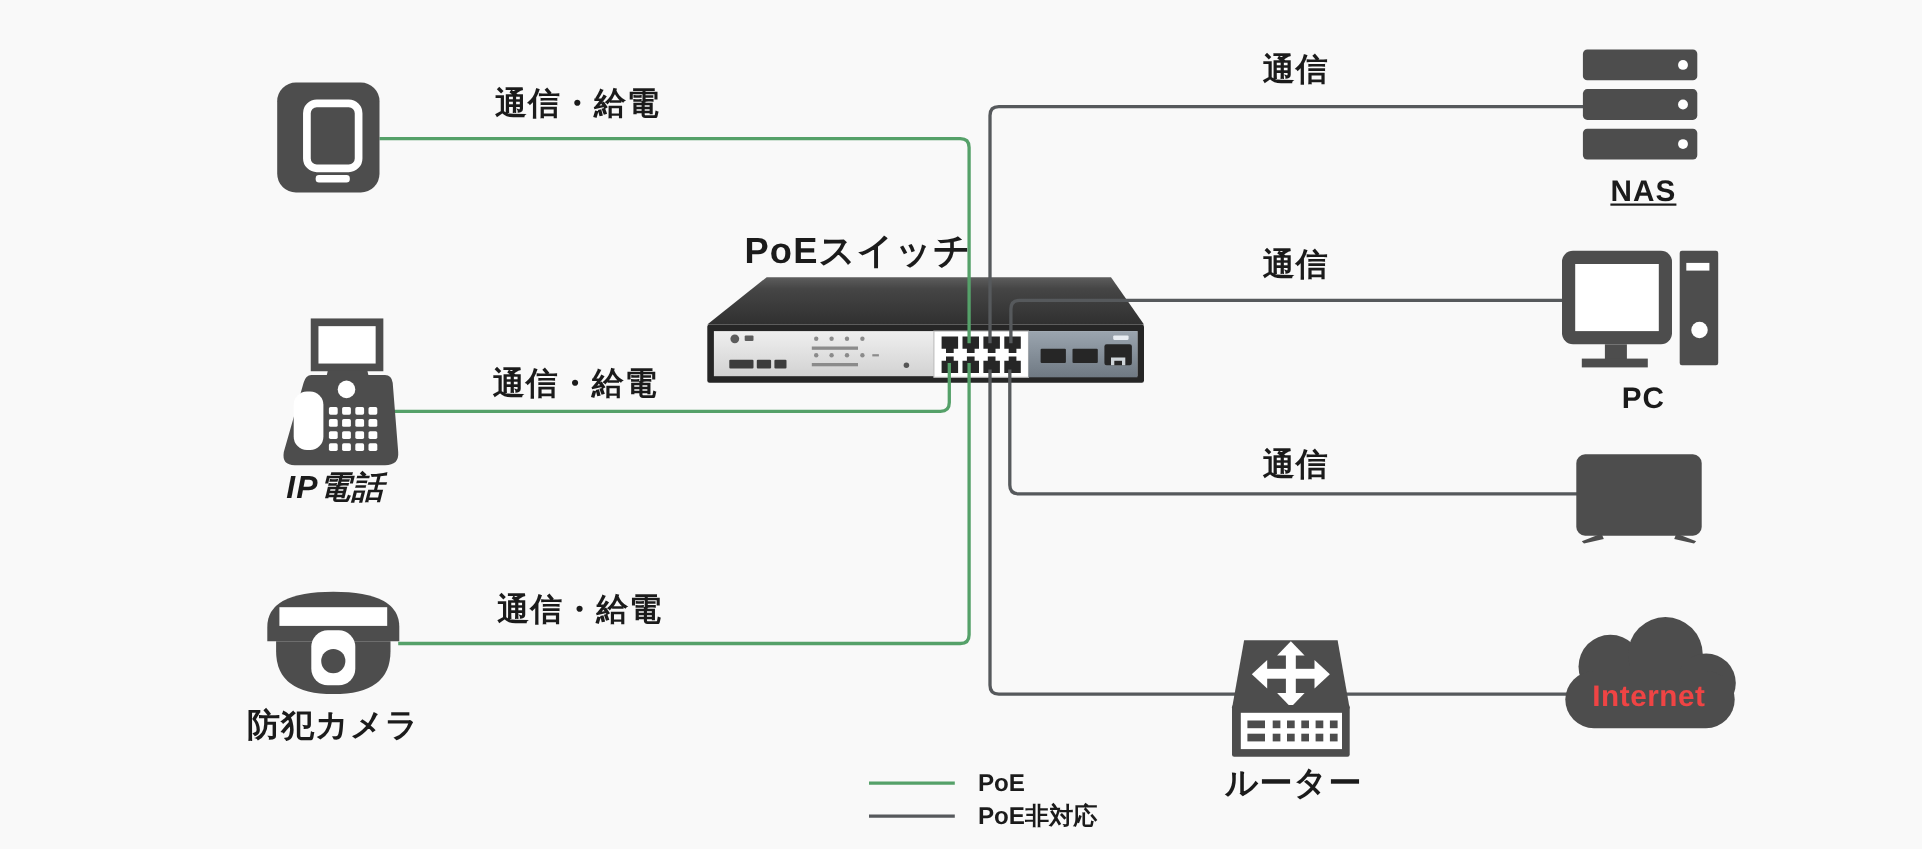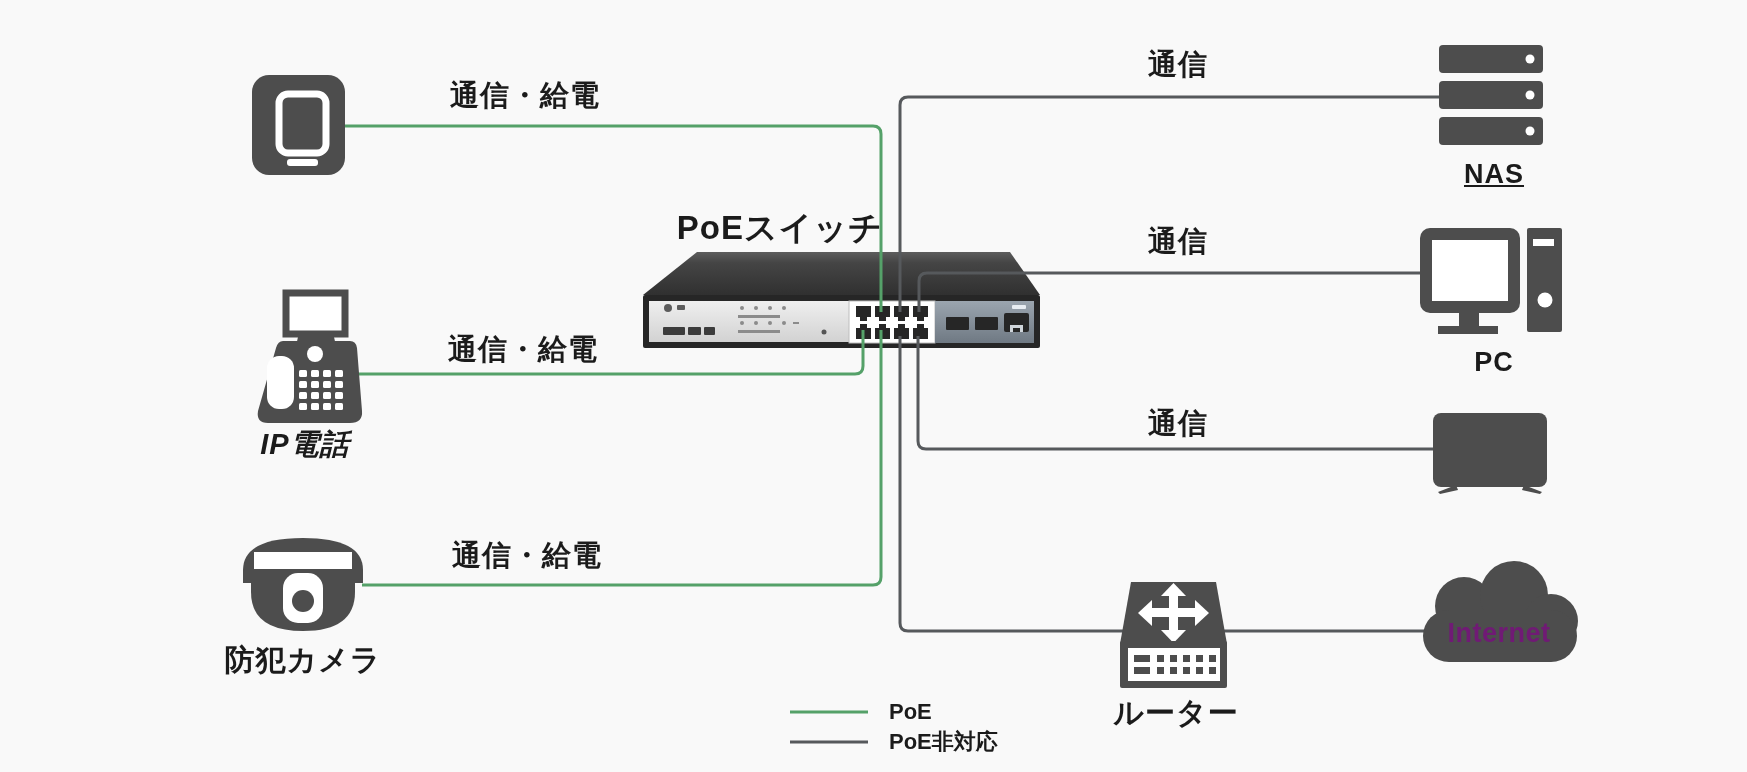--- a/index.html
+++ b/index.html
@@ -35,21 +35,21 @@
     font-weight:bold;
     color:var(--text);
     white-space:nowrap;
     line-height:1;
   }
   .f33{font-size:33px;}
   .f30{font-size:30px;}
   .f29{font-size:29px;}
   .f27{font-size:27px;}
   .f22{font-size:22px;}
-  .white{color:#701a75;letter-spacing:0.5px;}
+  .white{color:#ef4444;letter-spacing:0.5px;}
   .line-poe{stroke:var(--poe-line);stroke-width:3;fill:none;}
   .line-npoe{stroke:var(--non-poe-line);stroke-width:3;fill:none;}
   .ic{fill:var(--icon);}
 </style>
 </head>
 <body>
 
 <div class="stage">
 
   <svg width="1747" height="772" viewBox="0 0 1747 772">

